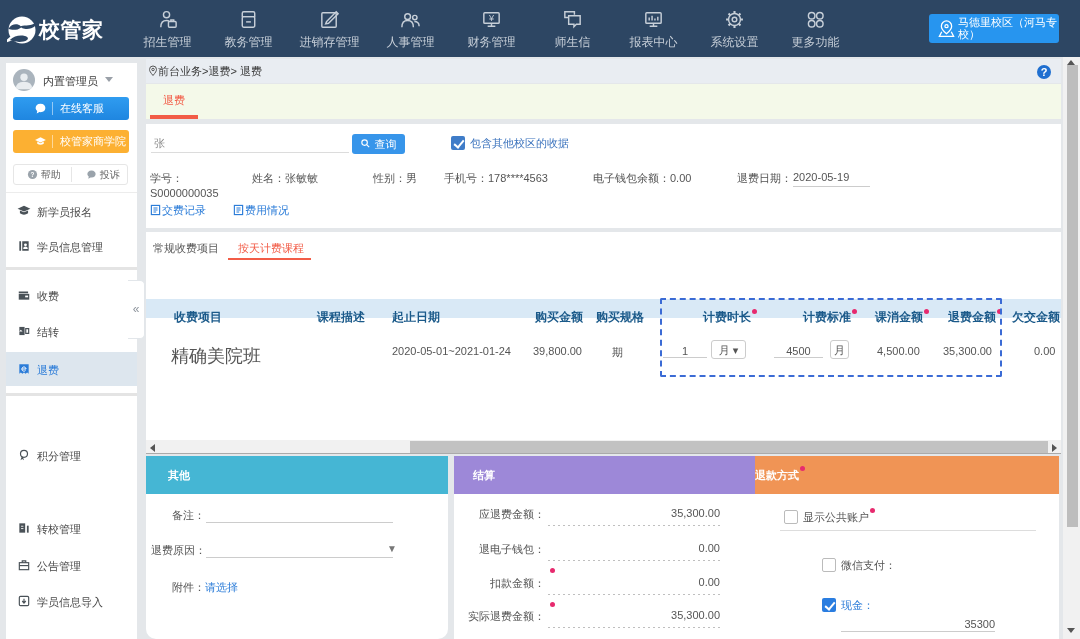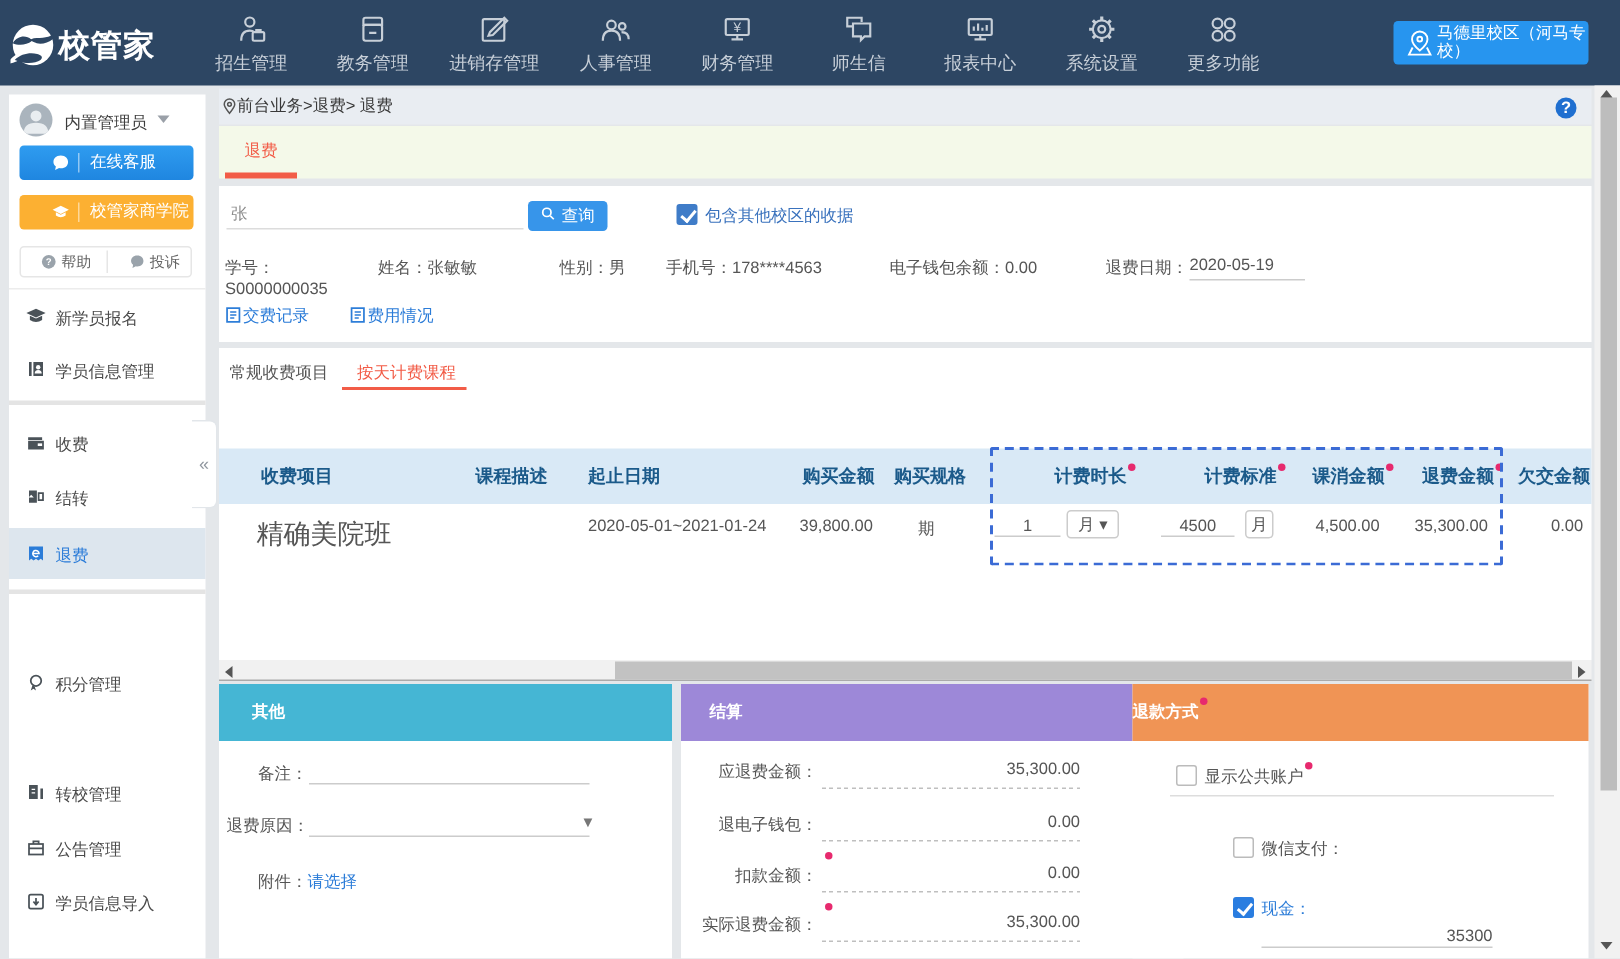--- a/index.html
+++ b/index.html
@@ -64,39 +64,39 @@
 #chk1 .lb { color:#3a72bd; margin-left:5px; }
 .inforow { position:absolute; top:47px; }
 #links { position:absolute; top:79px; left:4px; color:#2b7cd8; }
 #links .lico { width:11px; height:12px; vertical-align:-2px; margin-right:1px; }
 
 
 #p2 { position:absolute; left:146px; top:232px; width:915px; height:208px; background:#fff; font-size:11px; color:#555; }
 #p2 .tab1 { position:absolute; left:7px; top:9px; color:#555; }
 #p2 .tab2 { position:absolute; left:92px; top:9px; color:#f25c47; }
 #p2 .tabline { position:absolute; left:82px; top:26px; width:83px; height:2px; background:#f25c47; }
-#thead { position:absolute; left:0; top:67px; width:915px; height:37px; background:#d9e9f6; }
+#thead { position:absolute; left:0; top:67px; width:915px; height:19px; background:#d9e9f6; }
 .th { position:absolute; top:10px; font-weight:bold; color:#1b5a8a; font-size:12px; }
 .dot { display:inline-block; width:5px; height:5px; border-radius:50%; background:#e72a6e; vertical-align:7px; margin-left:1px; }
 #trow { position:absolute; left:0; top:100px; width:915px; height:40px; }
 .td { position:absolute; top:13px; }
 #dashbox { position:absolute; left:514px; top:66px; width:342px; height:79px; border:2px dashed #3b6bd5; border-radius:2px; }
 .selbox { position:absolute; border:1px solid #ccc; border-radius:3px; height:19px; line-height:18px; text-align:center; color:#555; }
 
 
 #hscroll { position:absolute; left:146px; top:440px; width:915px; height:14px; background:#f1f1f1; border-bottom:1px solid #aaa; }
 #hthumb { position:absolute; left:264px; top:1px; width:638px; height:12px; background:#c2c2c2; }
 .harrow { position:absolute; top:4px; width:0; height:0; border-top:4px solid transparent; border-bottom:4px solid transparent; }
 #hleft { left:4px; border-right:5px solid #555; }
 #hright { right:4px; border-left:5px solid #555; }
 
 
 .bp { position:absolute; top:456px; height:183px; background:#fff; font-size:11px; color:#555; }
 .bp .hd { position:absolute; left:0; top:0; width:100%; height:38px; color:#fff; font-weight:bold; line-height:38px; }
-#bp1 { left:146px; width:302px; }
+#bp1 { left:146px; width:302px;border-radius:10px; }
 #bp1 .hd { background:#45b6d4; }
 #bp2 { left:454px; width:335px; }
 #bp2 .hd { background:#9d88d8; }
 #bp3 { left:755px; width:304px; }
 #bp3 .hd { background:#f09455; }
 .ulin { border-bottom:1px solid #ccc; position:absolute; }
 .dlin { position:absolute; height:1px; background:repeating-linear-gradient(90deg,#bfbfbf 0 2.5px,transparent 2.5px 5px); }
 .rt { position:absolute; text-align:right; }
 #vscroll { position:absolute; left:1063px; top:57px; width:17px; height:582px; background:#f1f1f1; }
 #vthumb { position:absolute; left:4px; top:8px; width:11px; height:462px; background:#bdbdbd; }

